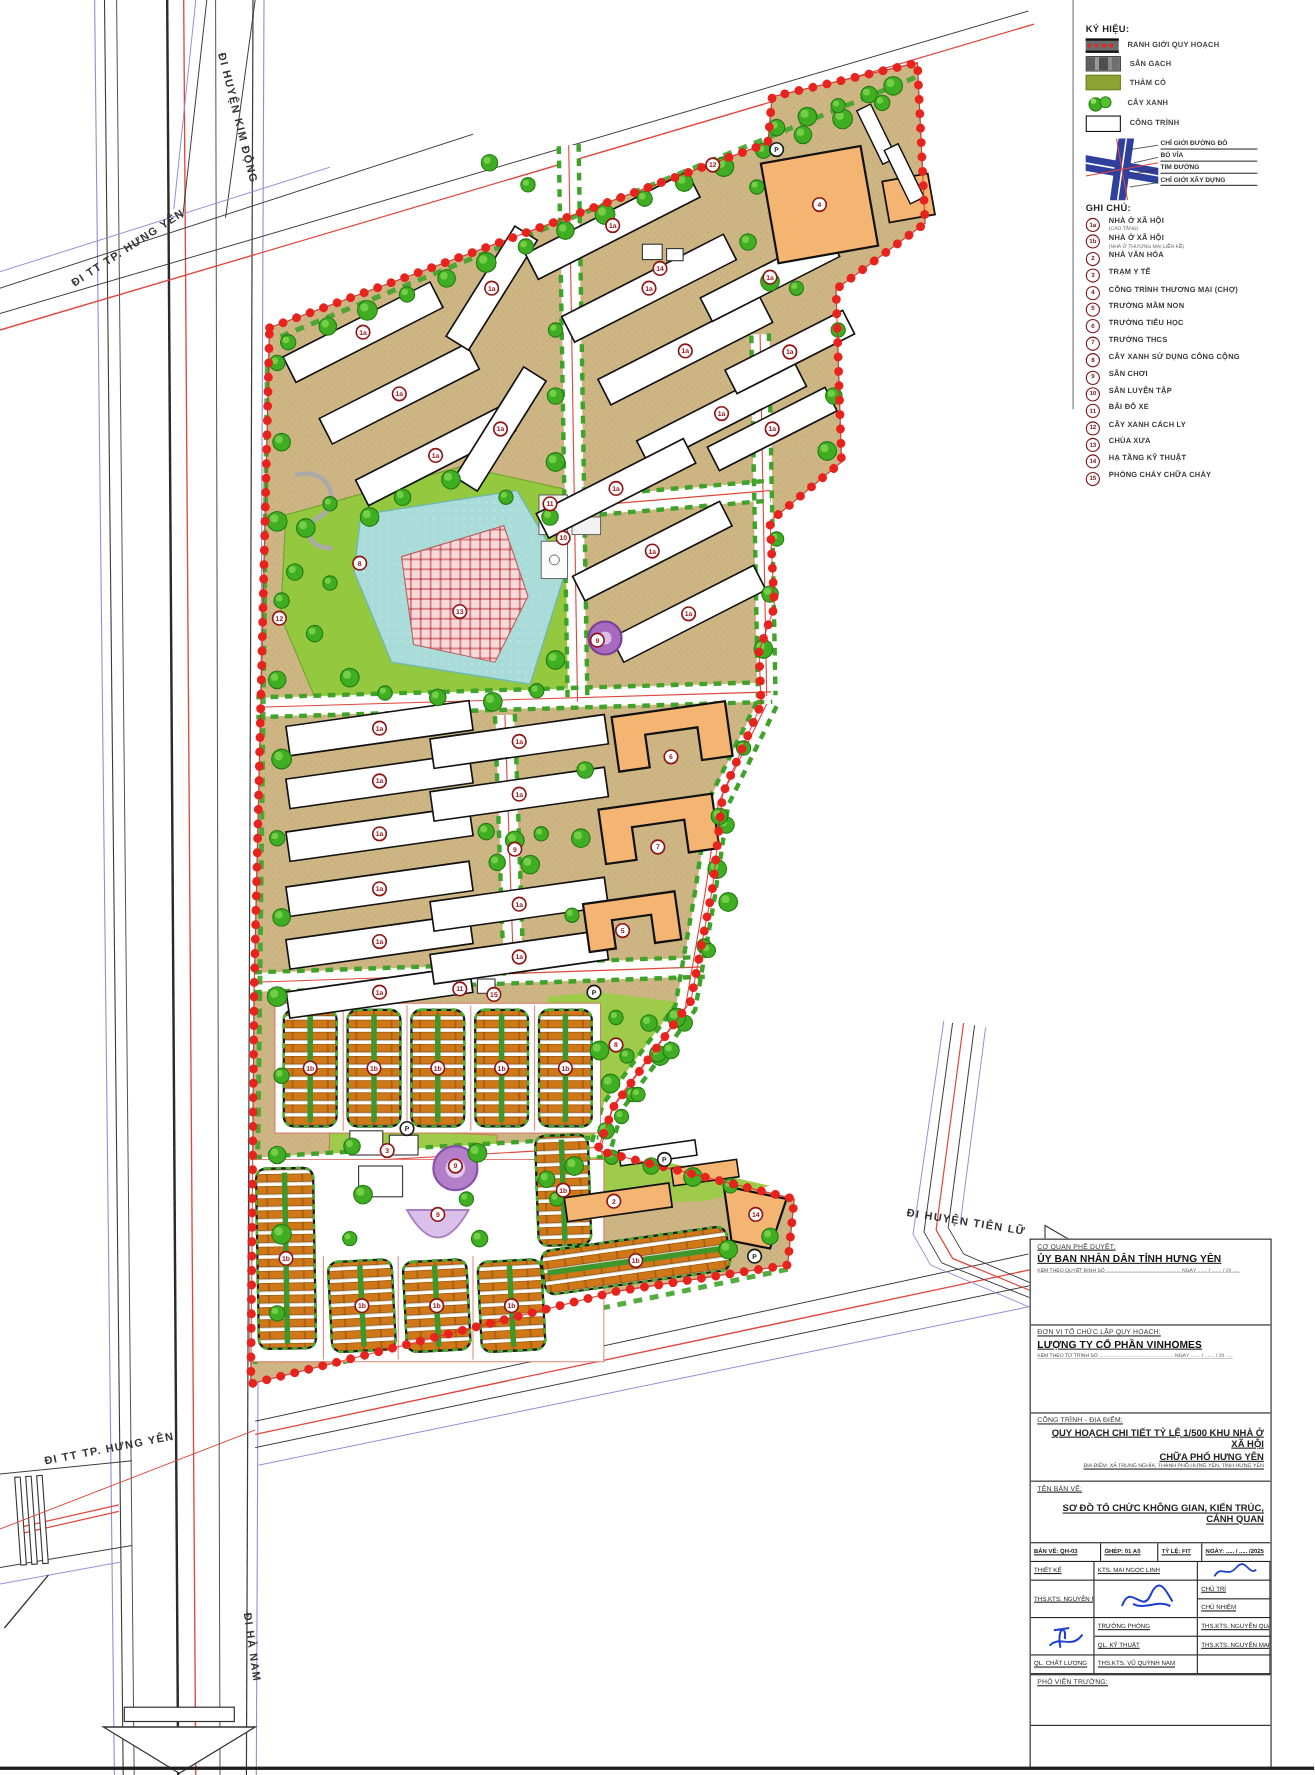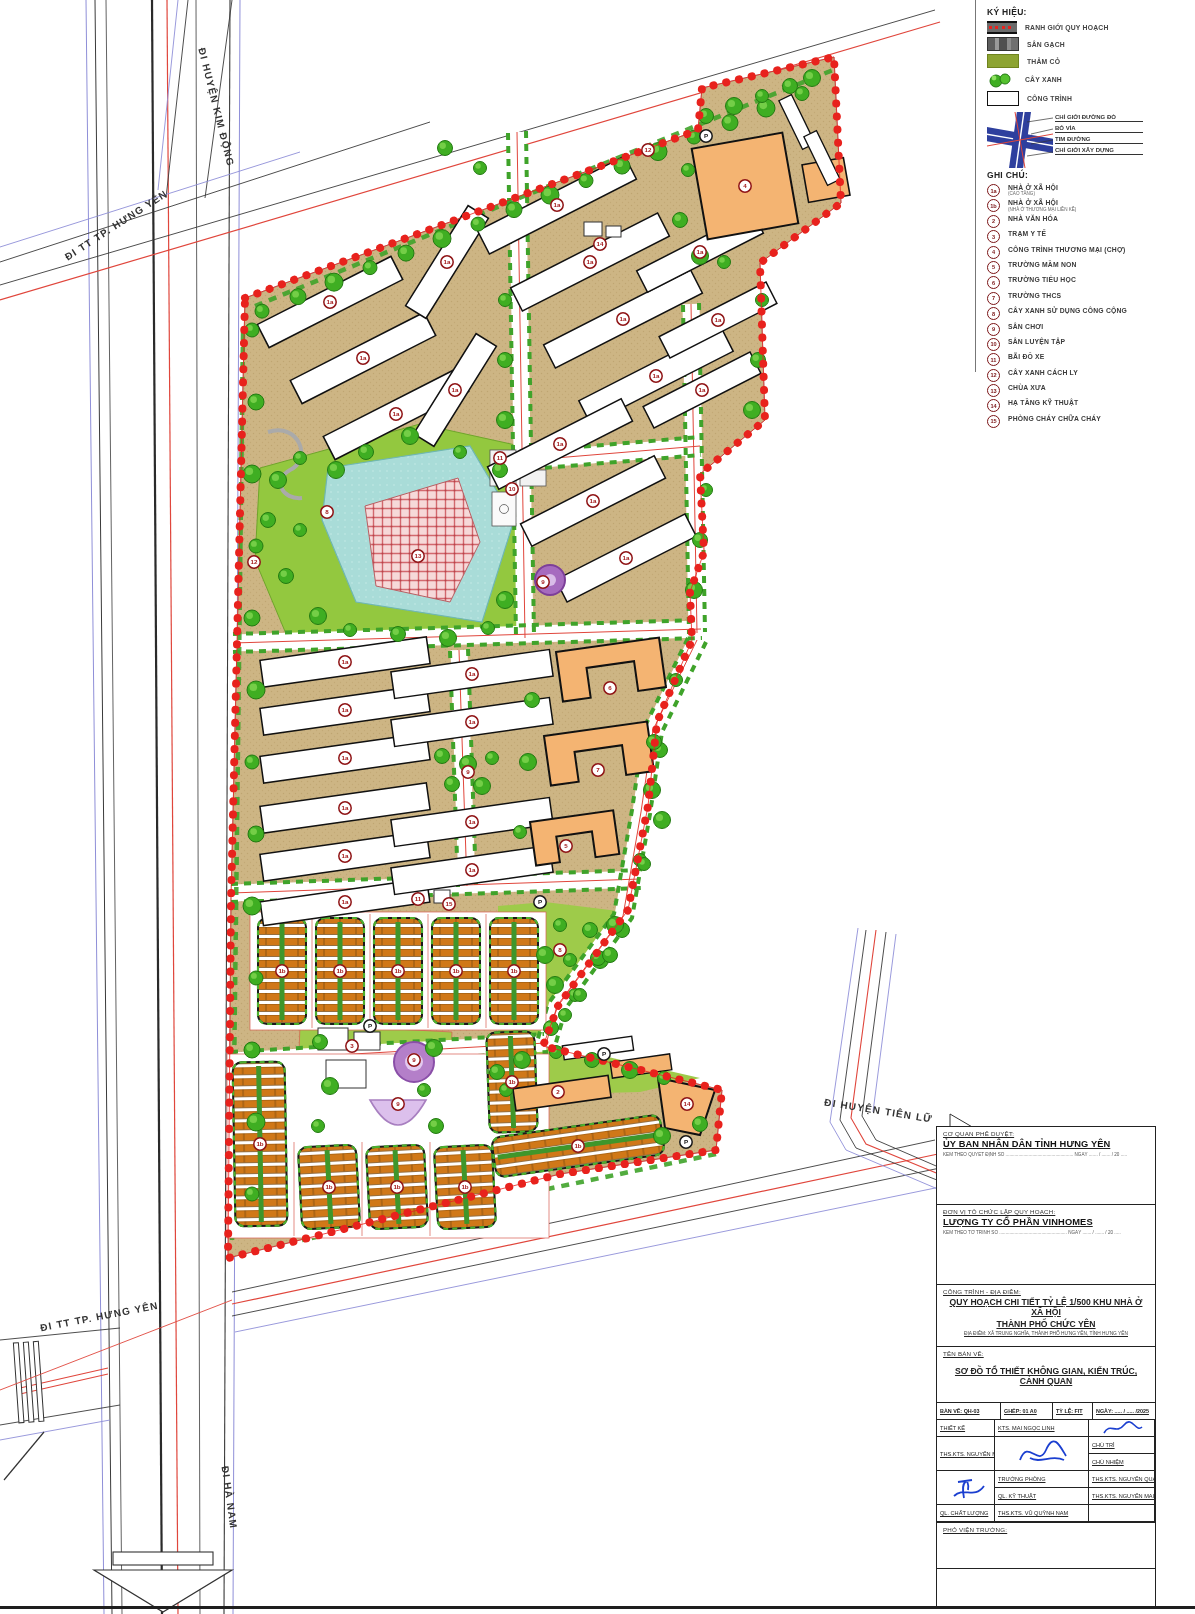--- a/index.html
+++ b/index.html
@@ -1,21 +1,21 @@
 <!DOCTYPE html>
 <html><head>
 <meta charset="utf-8">
 <style>
   html,body{margin:0;padding:0;background:#fff;font-family:"Liberation Sans",sans-serif;}
   #sheet{position:relative;width:1195px;height:1614px;background:#fff;overflow:hidden;}
   #map{position:absolute;left:0;top:0;}
   #bottom-edge{position:absolute;left:0;top:1606px;width:1195px;height:3px;background:#1e1e1e;}
   
   #legend{position:absolute;left:975px;top:0;width:218px;height:372px;background:#fff;
-          border-left:1px solid #777;padding:5px 0 0 11px;box-sizing:border-box;}
+          border-left:1px solid #777;padding:19px 0 0 11px;box-sizing:border-box;}
   .lg-title{font-size:8.5px;font-weight:800;color:#222;margin:2px 0 4px 0;letter-spacing:.3px;}
   .lg-row{display:flex;align-items:center;margin-bottom:3px;}
   .lg-label{font-size:6.8px;font-weight:700;color:#444;letter-spacing:.2px;}
   .sw{width:30px;height:12px;margin-right:8px;flex:none;position:relative;}
   .sw-boundary{background:#6b6b6b;border-top:2px solid #111;border-bottom:2px solid #111;height:9px;}
   .sw-boundary::after{content:"";position:absolute;left:2px;right:2px;top:3px;height:3px;
      background:repeating-linear-gradient(90deg,#e8221d 0 3px,transparent 3px 6.5px);}
   .sw-brick{background:linear-gradient(90deg,#5e5e5e 0 7px,#9a9a9a 7px 11px,#4f4f4f 11px 19px,#8c8c8c 19px 23px,#6f6f6f 23px 30px);border:1px solid #333;}
   .sw-grass{background:#8da432;border:1px solid #6f831d;}
   .sw-trees{height:17px;background:none;}
@@ -31,21 +31,21 @@
          flex:none;margin-right:8px;}
   .note-label{font-size:6.8px;font-weight:700;color:#3a3a3a;letter-spacing:.2px;line-height:1.1;}
   .note-sub{font-size:4.6px;color:#666;font-weight:400;}
   
   #titleblock{position:absolute;left:936px;top:1126px;width:220px;height:482px;background:#fff;
               border:1.6px solid #222;box-sizing:border-box;font-size:6px;color:#222;text-decoration:underline;}
   .tb-sec{border-bottom:1.2px solid #222;padding:3px 6px;box-sizing:border-box;overflow:hidden;}
   .tb-head{font-size:6.2px;color:#333;margin-bottom:2px;letter-spacing:.2px;}
   .tb-name{font-size:9.3px;font-weight:800;color:#111;letter-spacing:.1px;}
   .tb-note{font-size:4.6px;color:#555;margin-top:3px;white-space:nowrap;overflow:hidden;}
-  .tb-center{text-align:center;}
+  .tb-center{text-align:right;}
   .tb-proj1{font-size:8.6px;font-weight:800;margin-top:2px;}
   .tb-proj3{font-size:4.8px;color:#444;margin-top:2px;}
   #meta-row{display:flex;border-bottom:1.2px solid #222;height:16px;}
   .meta-cell{border-right:1.2px solid #222;font-size:5.4px;font-weight:700;display:flex;align-items:center;
              padding:0 3px;box-sizing:border-box;white-space:nowrap;overflow:hidden;}
   #staff{display:grid;grid-template-columns:58px 94px 1fr;grid-auto-rows:17px;border-bottom:1.2px solid #222;position:relative;}
   .st-cell{border-right:1px solid #222;border-bottom:1px solid #222;font-size:5.6px;display:flex;align-items:center;
            padding:0 3px;box-sizing:border-box;white-space:nowrap;overflow:hidden;}
   .st-sig{justify-content:center;}
 </style>
@@ -1027,26 +1027,26 @@
     <div class="tb-note">KÈM THEO QUYẾT ĐỊNH SỐ ..................................................... NGÀY ....... / ....... / 20 .....</div>
   </div>
   <div class="tb-sec" style="height:80px">
     <div class="tb-head">ĐƠN VỊ TỔ CHỨC LẬP QUY HOẠCH:</div>
     <div class="tb-name">LƯỢNG TY CỔ PHẦN VINHOMES</div>
     <div class="tb-note">KÈM THEO TỜ TRÌNH SỐ ..................................................... NGÀY ....... / ....... / 20 .....</div>
   </div>
   <div class="tb-sec" style="height:62px">
     <div class="tb-head">CÔNG TRÌNH - ĐỊA ĐIỂM:</div>
     <div class="tb-center tb-proj1">QUY HOẠCH CHI TIẾT TỶ LỆ 1/500 KHU NHÀ Ở XÃ HỘI</div>
-    <div class="tb-center tb-proj1">THÀNH PHỐ CHỨC YÊN</div>
+    <div class="tb-center tb-proj1">CHỮA PHỐ HƯNG YÊN</div>
     <div class="tb-center tb-proj3">ĐỊA ĐIỂM: XÃ TRUNG NGHĨA, THÀNH PHỐ HƯNG YÊN, TỈNH HƯNG YÊN</div>
   </div>
   <div class="tb-sec" style="height:56px">
     <div class="tb-head">TÊN BẢN VẼ:</div>
-    <div class="tb-center tb-proj1" style="margin-top:9px">SƠ ĐỒ TỔ THIẾT KHÔNG GIAN, KIẾN TRÚC, CẢNH QUAN</div>
+    <div class="tb-center tb-proj1" style="margin-top:9px">SƠ ĐỒ TỔ CHỨC KHÔNG GIAN, KIẾN TRÚC, CẢNH QUAN</div>
   </div>
   <div id="meta-row">
         <div class="meta-cell" style="flex: 0 0 64px;">BẢN VẼ:  QH-03</div>
         <div class="meta-cell" style="flex: 0 0 52px;">GHÉP:  01 A0</div>
         <div class="meta-cell" style="flex: 0 0 40px;">TỶ LỆ:  FIT</div>
         <div class="meta-cell" style="flex: 1 1 0%; border-right: none;">NGÀY: ..... / ..... /2025</div>
       </div>
   <div id="staff">
     <div class="st-cell">THIẾT KẾ</div>
     <div class="st-cell">KTS. MAI NGỌC LINH</div>

